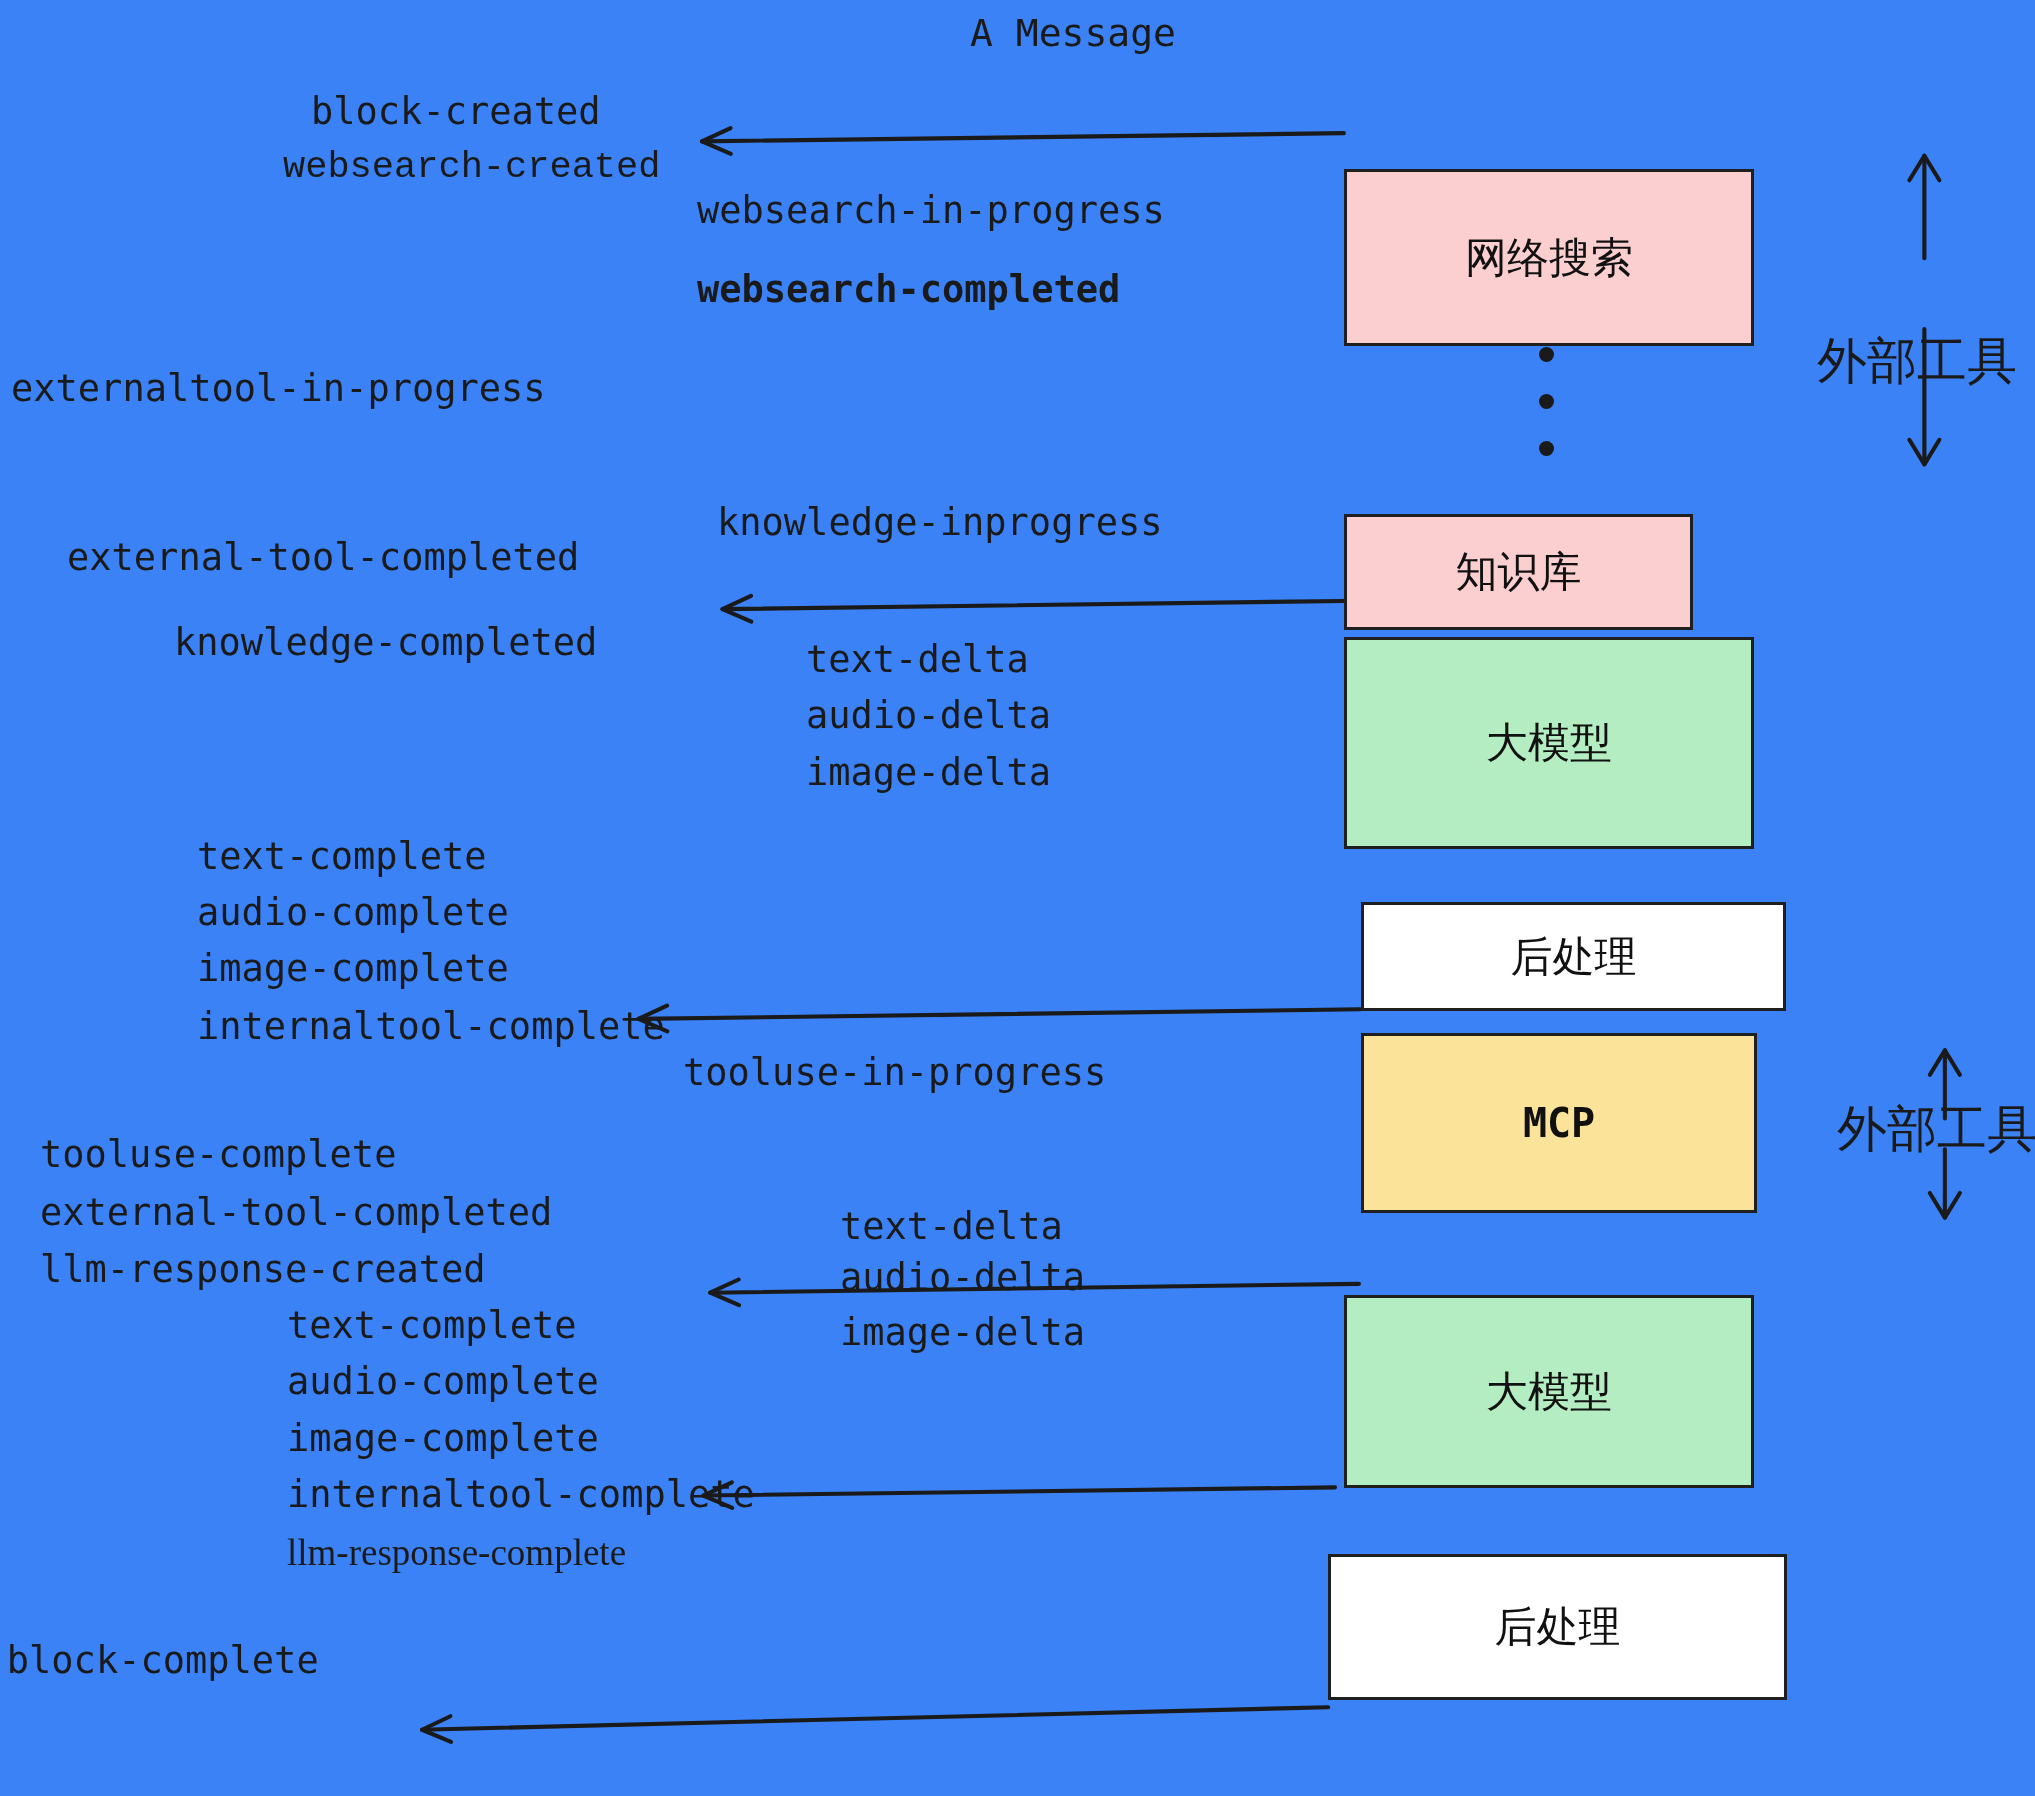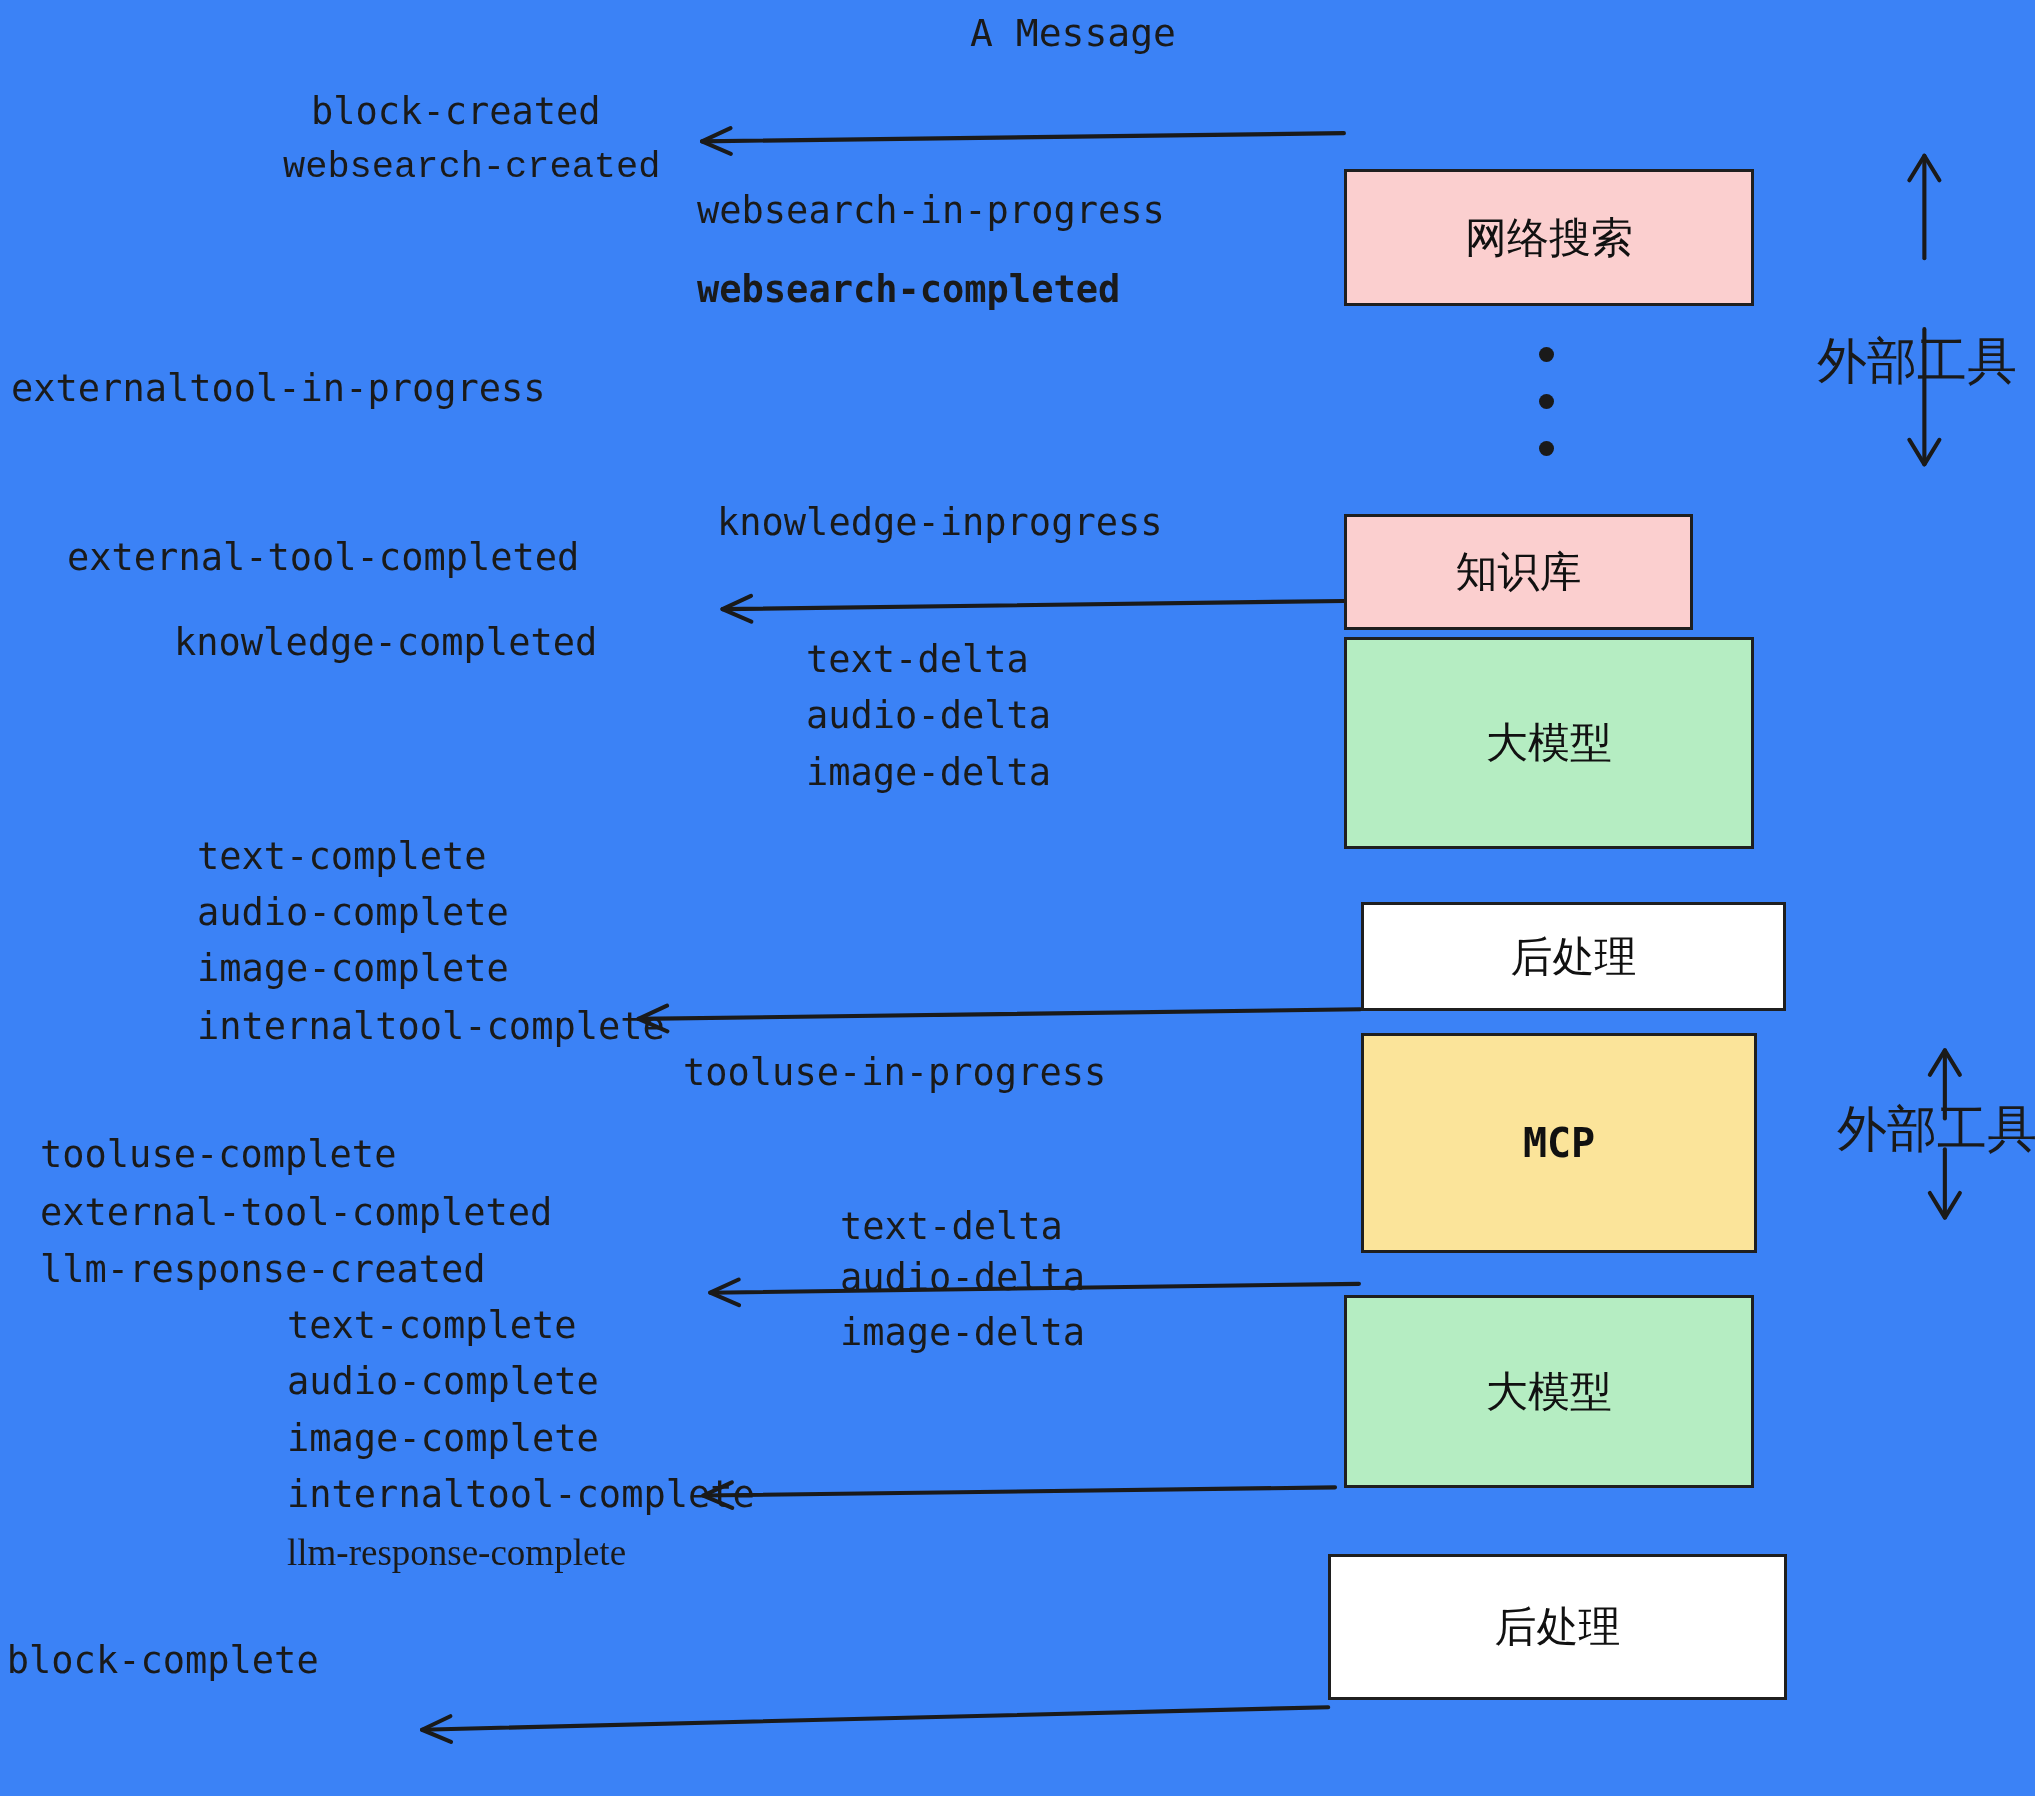--- a/index.html
+++ b/index.html
@@ -122,25 +122,25 @@
           <path d="M 2826 1574 L 2848 1538 L 2870 1574"></path>
           <line x1="2848" y1="1683" x2="2848" y2="1783"></line>
           <path d="M 2826 1747 L 2848 1783 L 2870 1747"></path>
         </g>
       </g>
   </svg>
 
   <div class="title" style="left:970px; top:33px;">A Message</div>
 
   <div id="nodes-host">
-      <div class="node" style="left: 1344px; top: 169px; width: 410px; height: 137px; background: rgb(251, 207, 207);">网络搜索</div>
+      <div class="node" style="left: 1344px; top: 169px; width: 410px; height: 177px; background: rgb(251, 207, 207);">网络搜索</div>
       <div class="node" style="left: 1344px; top: 514px; width: 349px; height: 116px; background: rgb(251, 207, 207);">知识库</div>
       <div class="node" style="left: 1344px; top: 637px; width: 410px; height: 212px; background: rgb(181, 237, 194);">大模型</div>
       <div class="node" style="left: 1361px; top: 902px; width: 425px; height: 109px; background: rgb(255, 255, 255);">后处理</div>
-      <div class="node mono" style="left: 1361px; top: 1033px; width: 396px; height: 220px; background: rgb(251, 228, 154);">MCP</div>
+      <div class="node mono" style="left: 1361px; top: 1033px; width: 396px; height: 180px; background: rgb(251, 228, 154);">MCP</div>
       <div class="node" style="left: 1344px; top: 1295px; width: 410px; height: 193px; background: rgb(181, 237, 194);">大模型</div>
       <div class="node" style="left: 1328px; top: 1554px; width: 459px; height: 146px; background: rgb(255, 255, 255);">后处理</div>
     </div>
   <div id="events-host">
       <div class="evt" style="left: 311px; top: 111px;">block-created</div>
       <div class="evt" style="left: 283px; top: 167px; font-family: Liberation Mono, monospace;">websearch-created</div>
       <div class="evt" style="left: 697px; top: 210px;">websearch-in-progress</div>
       <div class="evt" style="left: 697px; top: 289px; font-weight: bold;">websearch-completed</div>
       <div class="evt" style="left: 11px; top: 388px;">externaltool-in-progress</div>
       <div class="evt" style="left: 717px; top: 522px;">knowledge-inprogress</div>

